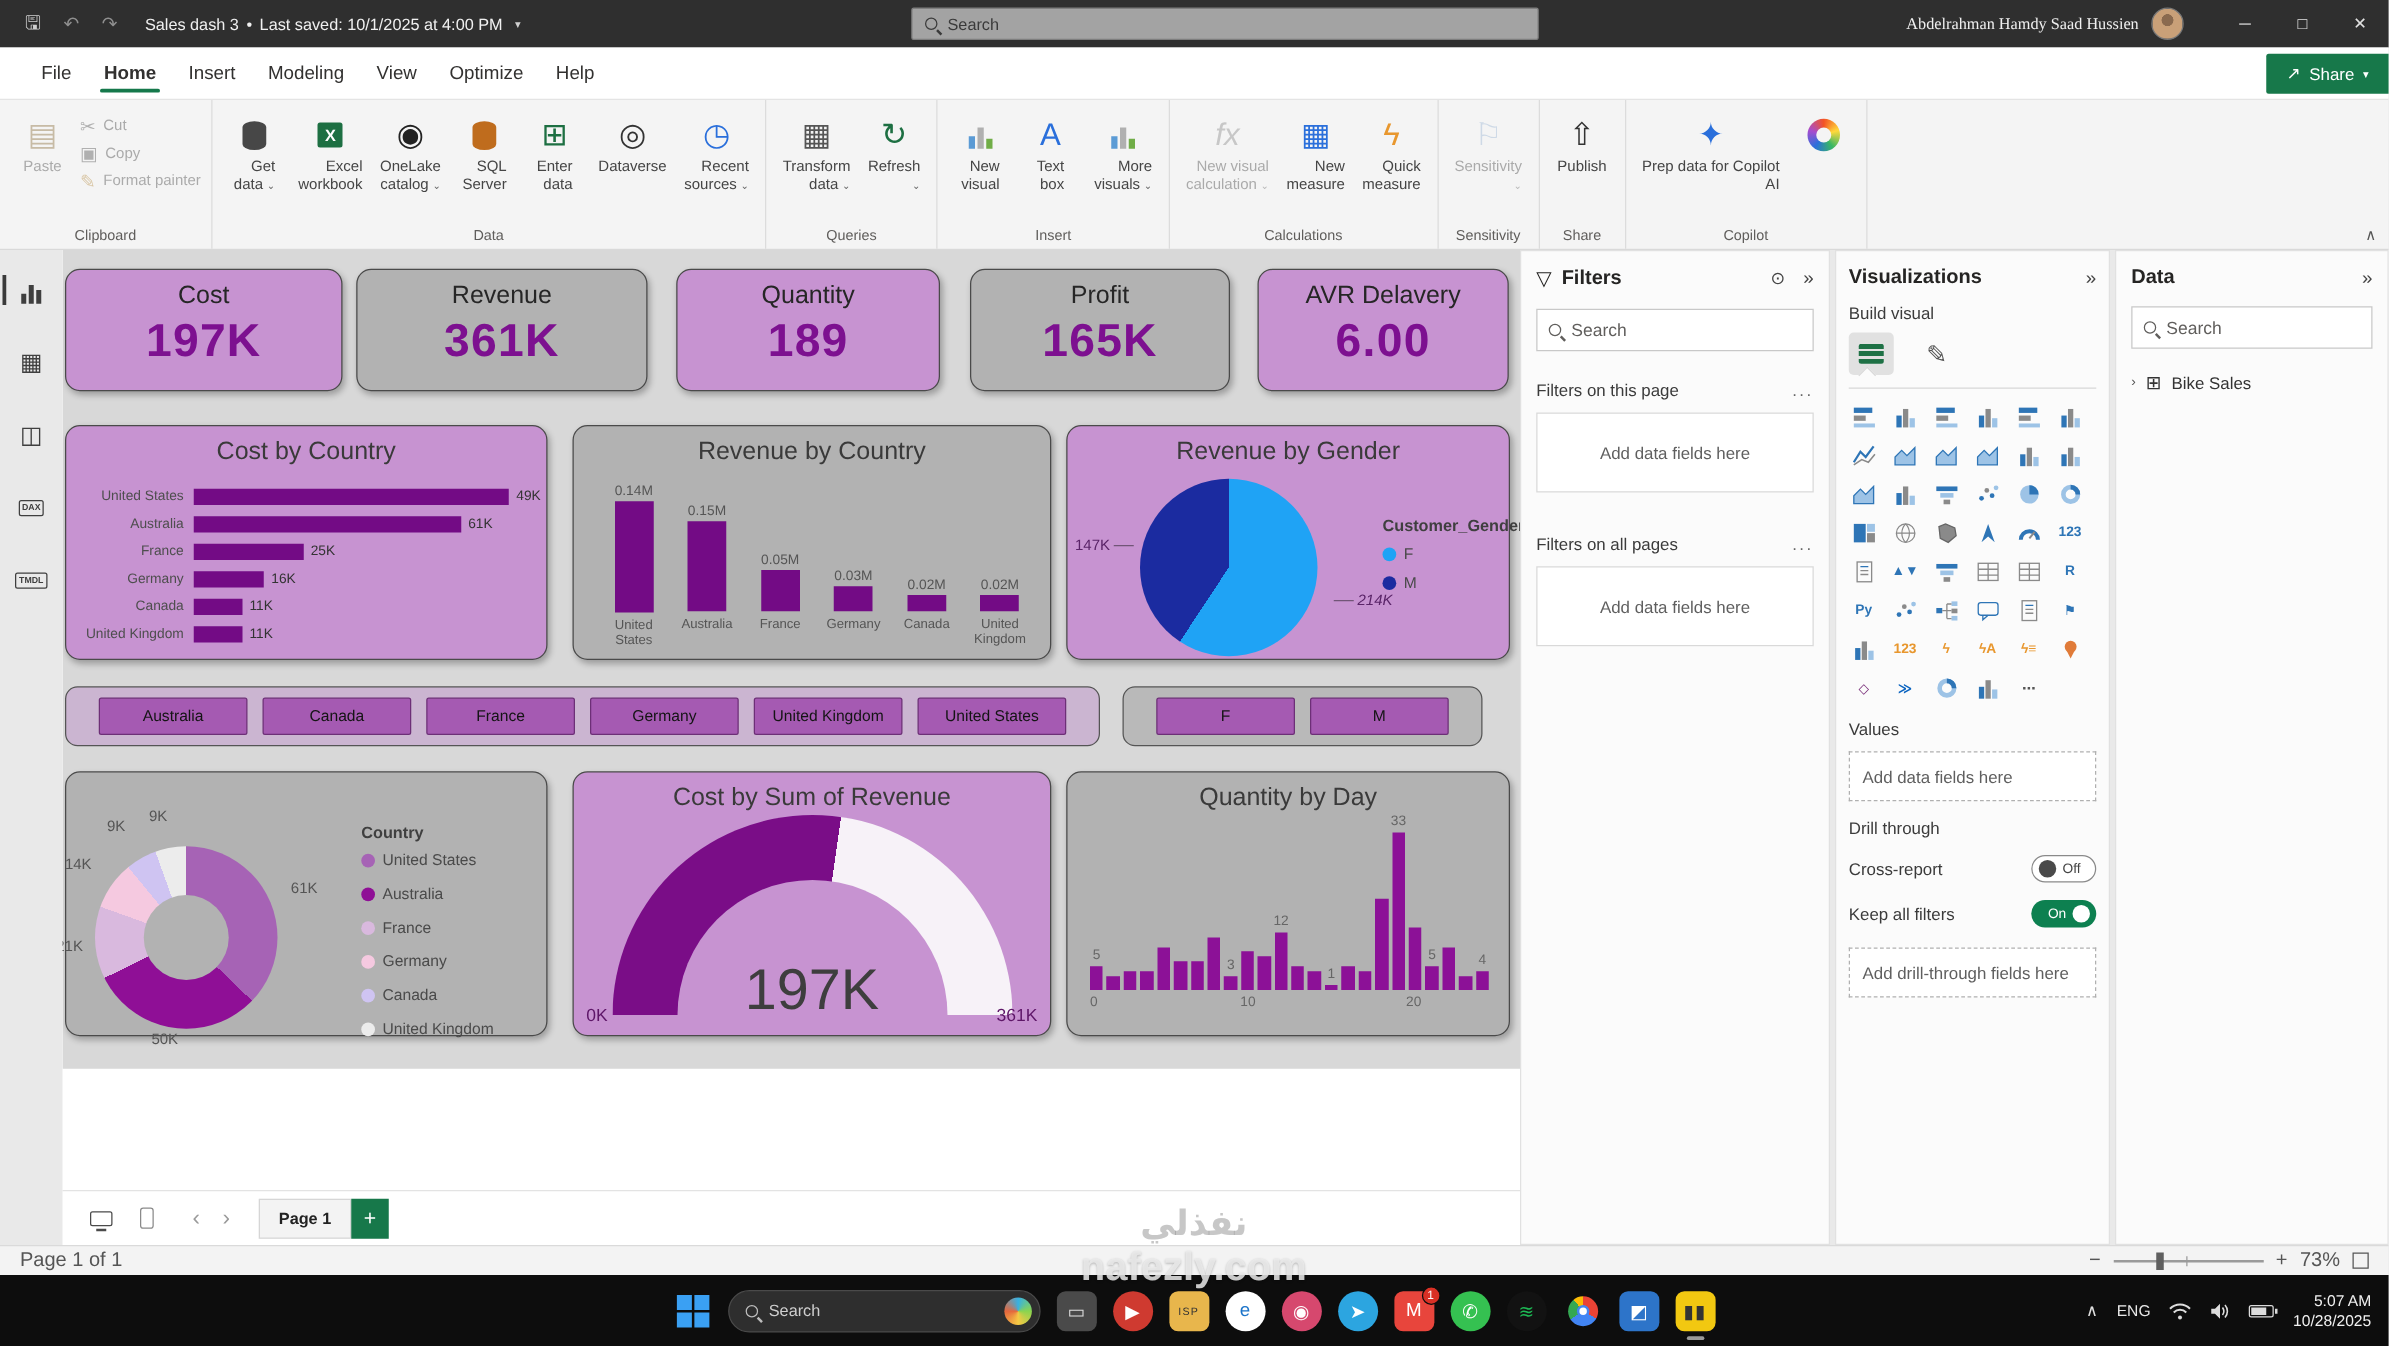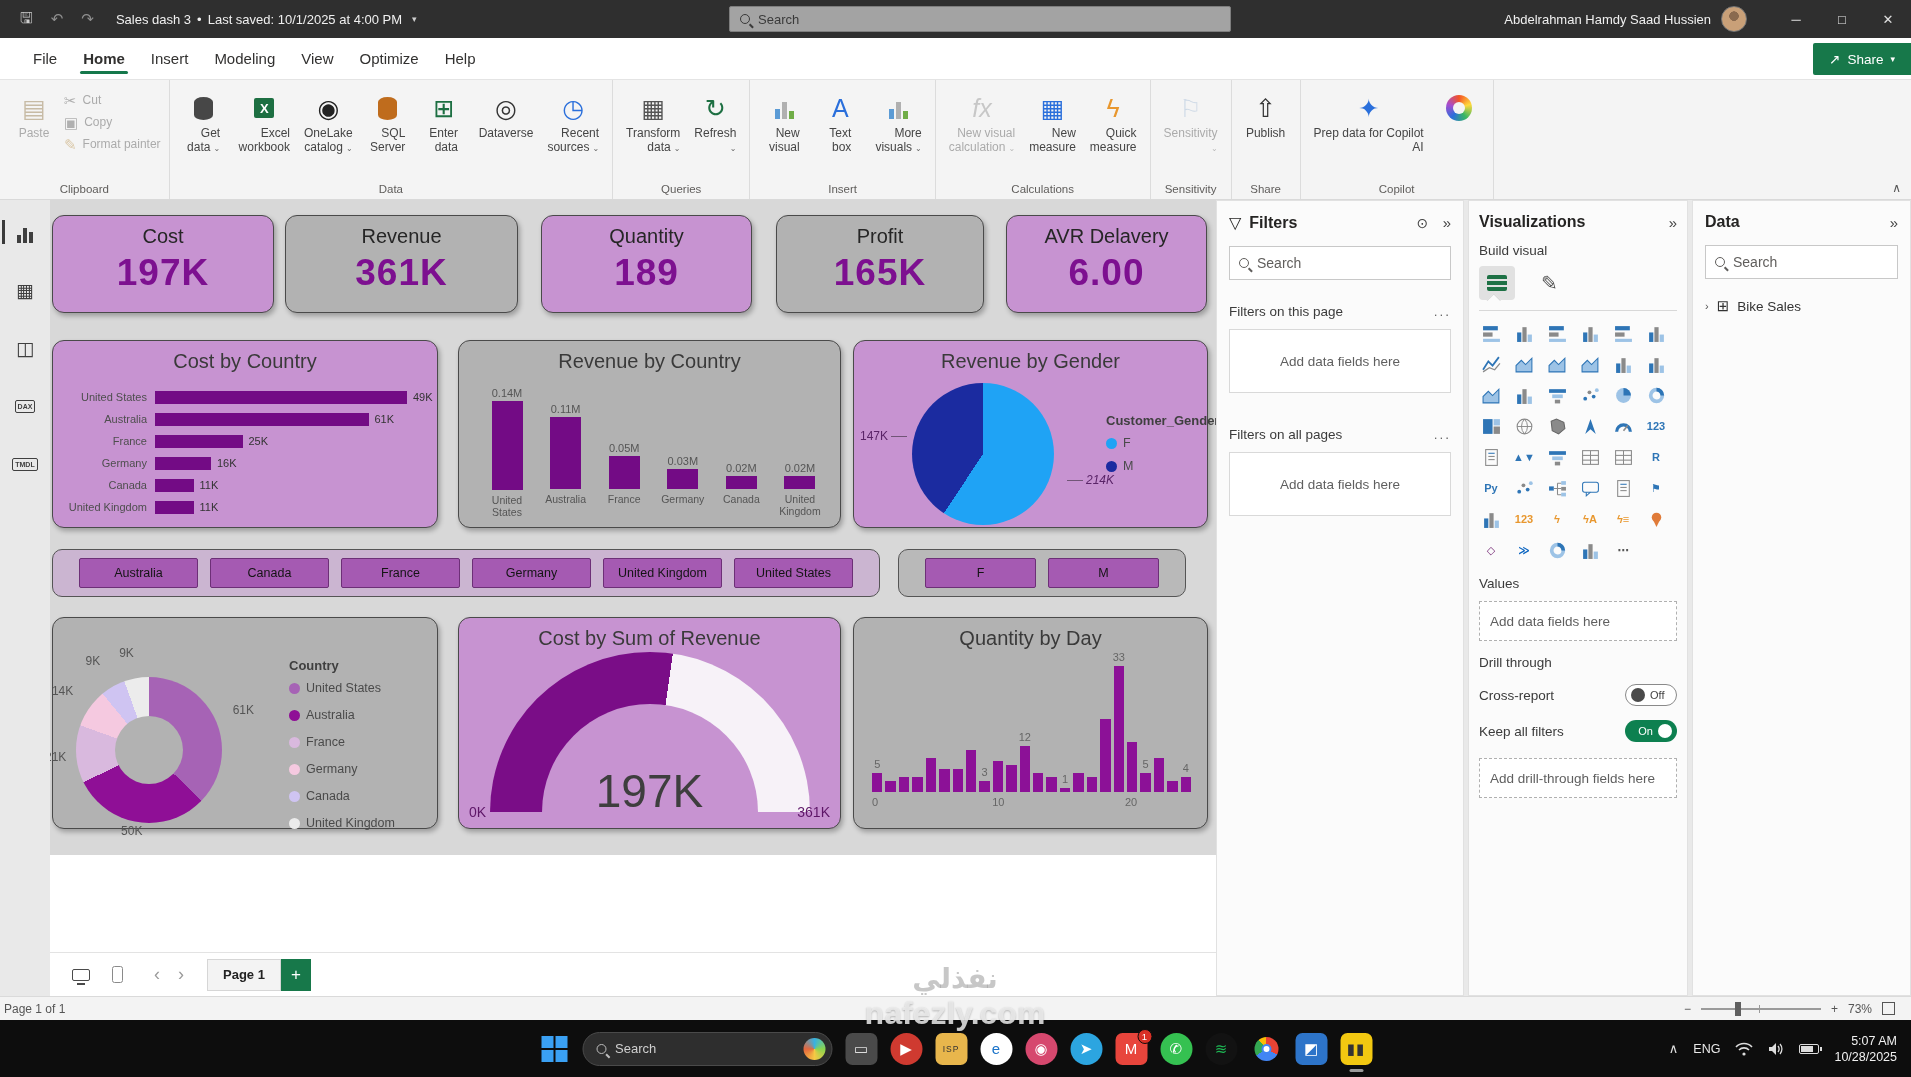--- a/index.html
+++ b/index.html
@@ -18,21 +18,21 @@
   .tb-search { position:absolute; left:729px; top:6px; width:502px; height:26px;
     background:#a3a3a3; border:1px solid #7e7e7e; border-radius:2px;
     display:flex; align-items:center; gap:8px; padding:0 10px; }
   .tb-search input { border:none; outline:none; background:transparent; font-size:13px;
     color:#2d2d2d; width:100%; font-family:inherit; }
   .tb-search input::placeholder { color:#3a3a3a; }
   .mag { width:10px; height:10px; border:1.6px solid #3a3a3a; border-radius:50%; position:relative; flex:0 0 auto;}
   .mag::after { content:""; position:absolute; width:5px; height:1.6px; background:#3a3a3a;
     transform:rotate(45deg); left:8px; top:10px; }
   .mag.light{ border-color:#bdbdbd; } .mag.light::after{ background:#bdbdbd; }
-  .tb-right { position:absolute; right:0; top:0; height:38px; display:flex; align-items:center; }
+  .tb-right { position:absolute; right:0; top:0; height:38px; display:flex; align-items:center;font-family:Liberation Serif, serif; }
   .tb-user { font-size:13px; color:#f0f0f0; margin-right:10px; }
   .avatar { width:26px; height:26px; border-radius:50%;
     background:radial-gradient(circle at 50% 38%, #8a6a4f 24%, #c9a078 26%, #c9a078 100%);
     border:1px solid #777; margin-right:26px; }
   .winbtn { width:46px; height:38px; display:flex; align-items:center; justify-content:center;
     font-size:13px; color:#e0e0e0; }
 
   
   .menubar { height:42px; background:#fff; display:flex; align-items:center;
     padding-left:20px; border-bottom:1px solid #e4e4e4; position:relative; }
@@ -179,21 +179,21 @@
   .tog.on { background:#0d8050; color:#fff; justify-content:flex-end; }
   .tog.on .knob { width:14px; height:14px; background:#fff; border-radius:50%; margin:0 5px; }
   .tog.on span.tg-lbl { order:-1; margin-left:9px; }
 
   .data-item { margin-top:18px; display:flex; align-items:center; gap:8px; font-size:13.5px; color:#333; }
   .chev { font-size:11px; color:#555; }
   .grid-ic { font-size:15px; color:#333; }
 
   
   .statusbar { height:24px; background:#f3f3f3; border-top:1px solid #dadada; display:flex;
-    align-items:center; font-size:12px; color:#555; padding:0 4px; position:relative; }
+    align-items:center; font-size:16px; color:#555; padding:0 16px; position:relative; }
   .sb-right { position:absolute; right:16px; display:flex; align-items:center; gap:10px; }
   .sb-track { width:120px; height:2px; background:#9a9a9a; position:relative; }
   .sb-thumb { position:absolute; left:34px; top:-6px; width:6px; height:14px; background:#5f5f5f; }
   .sb-mid { position:absolute; left:58px; top:-3px; width:1px; height:8px; background:#9a9a9a; }
   .sb-fit { width:13px; height:13px; border:1.4px solid #555; }
 
   
   .taskbar { height:57px; background:#0d0d0d; position:relative; display:flex; align-items:center; }
   .tk-center { position:absolute; left:50%; transform:translateX(-50%); display:flex; align-items:center; gap:13px; }
   .tk-start { width:30px; height:30px; display:grid; grid-template-columns:12px 12px; grid-template-rows:12px 12px;
@@ -561,21 +561,21 @@
           <div class="card gray" style="left: 408px; top: 140px; width: 383px; height: 188px;">
             <div class="chart-title">Revenue by Country</div>
             <div class="chart-body">
               <div class="vb-wrap">
                 <div class="vb-col">
                   <div class="vb-val">0.14M</div>
                   <div class="vb-bar" style="height: 92px; background: rgb(115, 11, 133);"></div>
                   <div class="vb-cat">United States</div>
                 </div>
                 <div class="vb-col">
-                  <div class="vb-val">0.11M</div>
+                  <div class="vb-val">0.15M</div>
                   <div class="vb-bar" style="height: 72.2857px; background: rgb(115, 11, 133);"></div>
                   <div class="vb-cat">Australia</div>
                 </div>
                 <div class="vb-col">
                   <div class="vb-val">0.05M</div>
                   <div class="vb-bar" style="height: 32.8571px; background: rgb(115, 11, 133);"></div>
                   <div class="vb-cat">France</div>
                 </div>
                 <div class="vb-col">
                   <div class="vb-val">0.03M</div>

